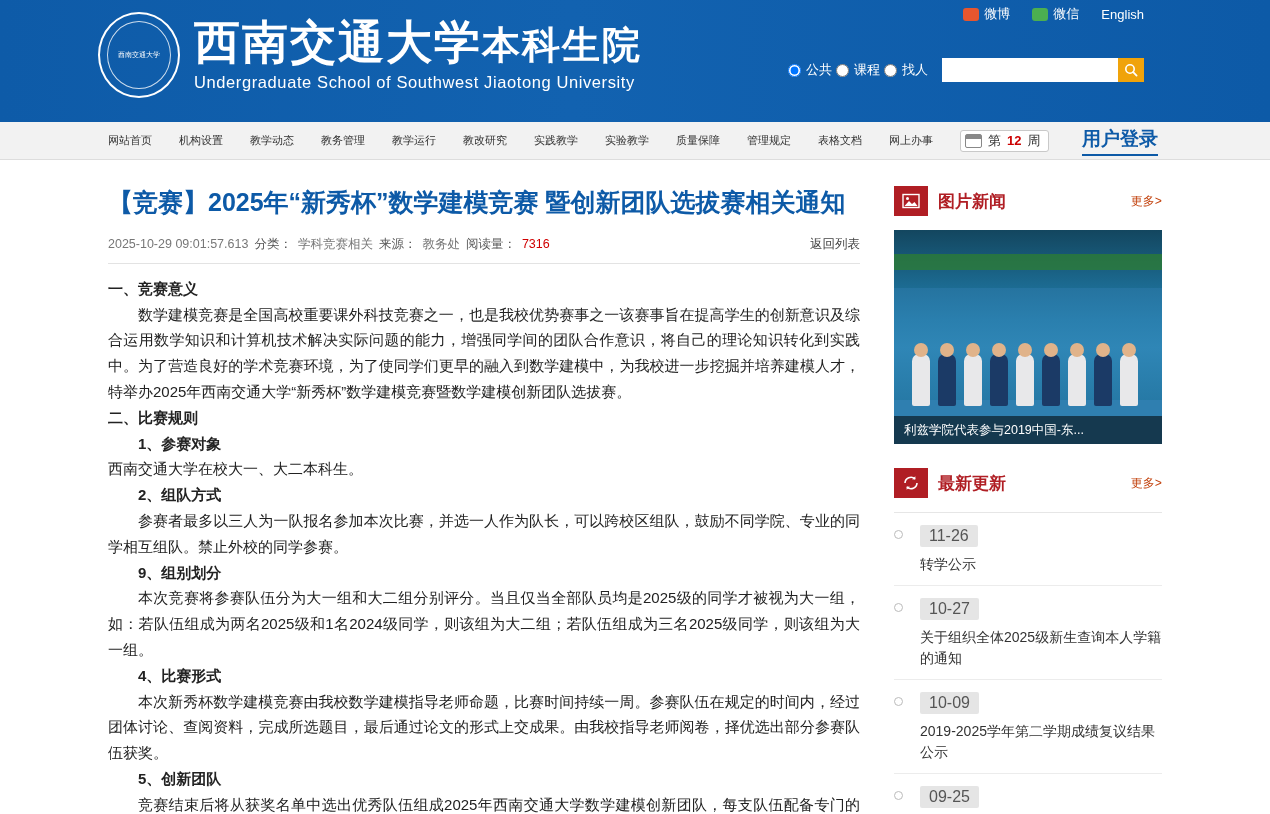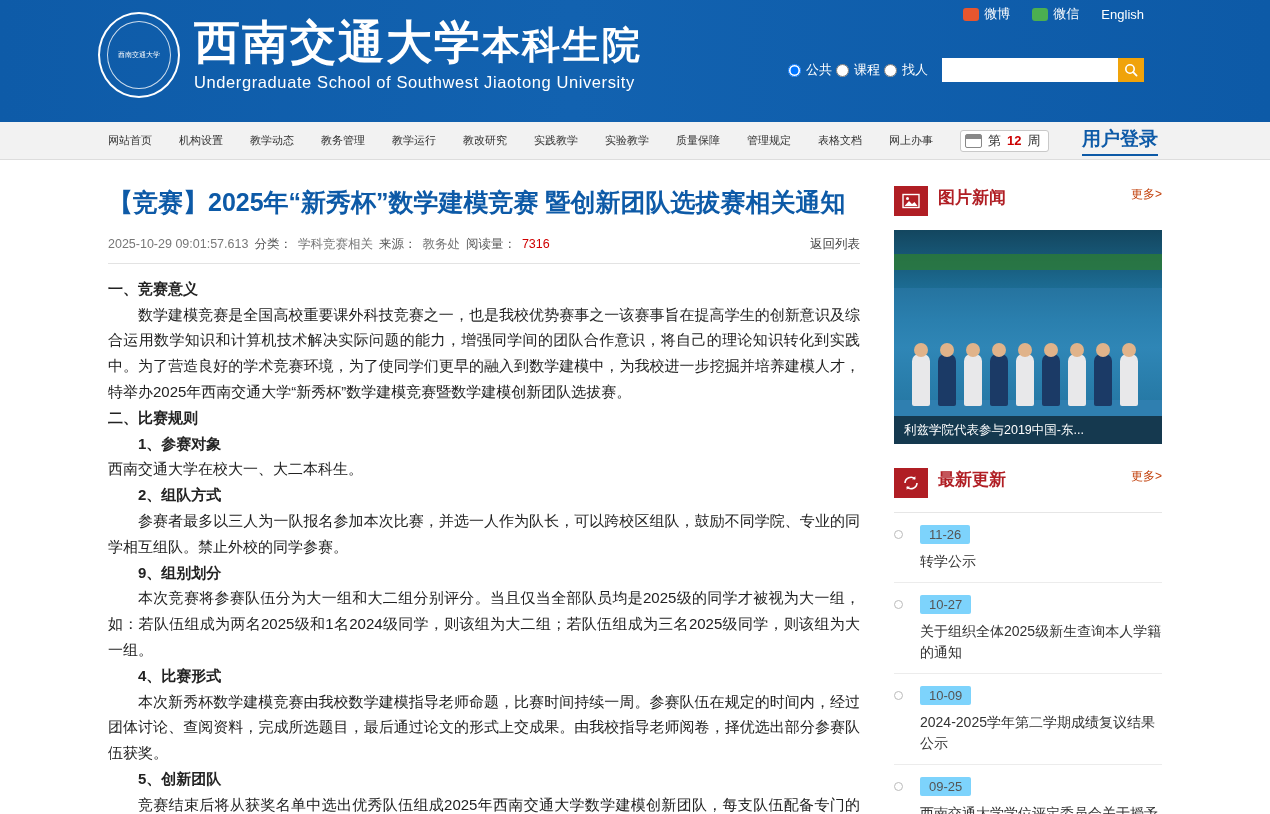--- a/index.html
+++ b/index.html
@@ -96,21 +96,21 @@
   .meta .label { color:#555; }
   .meta .hits { color:#d00000; }
   .meta .back { position:absolute; right:0; color:#444; cursor:pointer; }
   .body { font-size:15px; line-height:1.72; color:#222; padding-top:12px; }
   .body p { margin:0; }
   .h1l { font-weight:bold; }
   .h2l { font-weight:bold; text-indent:2em; }
   .ind { text-indent:2em; text-align:justify; }
   
   .side { width:268px; padding-top:26px; }
-  .side-head { display:flex; align-items:flex-start; margin-bottom:14px; position:relative; }
+  .side-head { display:flex; align-items:center; margin-bottom:14px; position:relative;font-family:Liberation Mono, monospace; }
   .side-icon {
     width:34px;height:30px;background:#b01e24;display:flex;align-items:center;justify-content:center;
     margin-right:10px;
   }
   .side-title { font-size:17px; font-weight:bold; color:#b01e24; }
   .more { position:absolute; right:0; font-size:12px; color:#c2410c; cursor:pointer; }
   .photo-card { width:268px; height:214px; position:relative; overflow:hidden; background:#2a4a6b; }
   .photo-sky { position:absolute; inset:0; background:linear-gradient(#1d5f86 0%,#2a7fae 42%,#2f86b6 55%,#1f6f99 100%); }
   .photo-stand { position:absolute; left:0; right:0; top:0; height:58px; background:linear-gradient(#13465f,#1c6c93); }
   .photo-floor { position:absolute; left:0; right:0; bottom:0; height:44px; background:#2f7fb0; }
@@ -124,21 +124,21 @@
     white-space:nowrap; overflow:hidden;
   }
   .news-list { margin-top:4px; border-top:1px solid #e6e6e6; }
   .news-item { position:relative; padding:12px 0 10px 26px; border-bottom:1px solid #ececec; }
   .news-item:last-child { border-bottom:none; }
   .dot {
     position:absolute; left:0; top:17px; width:9px; height:9px; border-radius:50%;
     border:1px solid #bbb; background:#fff;
   }
   .date-chip {
-    display:inline-block; background:#7dd3fc; color:#555; font-size:13px;
+    display:inline-block; background:#e5e5e5; color:#555; font-size:16px;
     padding:2px 9px; border-radius:2px; margin-bottom:7px;
   }
   .news-title { font-size:14px; color:#333; line-height:1.5; cursor:pointer; }
 </style>
 </head>
 <body>
 
 <div class="header">
   <div class="logo-area">
     <div class="seal">
@@ -318,21 +318,21 @@
         <div class="news-title">转学公示</div>
       </div>
       <div class="news-item">
         <span class="dot"></span>
         <div class="date-chip">10-27</div>
         <div class="news-title">关于组织全体2025级新生查询本人学籍的通知</div>
       </div>
       <div class="news-item">
         <span class="dot"></span>
         <div class="date-chip">10-09</div>
-        <div class="news-title">2024-2025学年第二学期成绩复议结果公示</div>
+        <div class="news-title">2019-2025学年第二学期成绩复议结果公示</div>
       </div>
       <div class="news-item">
         <span class="dot"></span>
         <div class="date-chip">09-25</div>
         <div class="news-title">西南交通大学学位评定委员会关于授予学士学位的决定（202509）</div>
       </div>
     </div>
 
   </div>
 </div>

